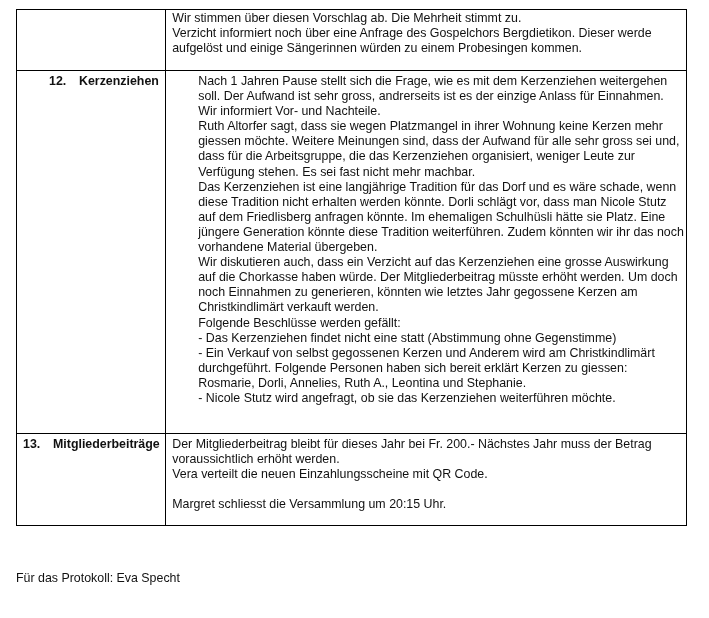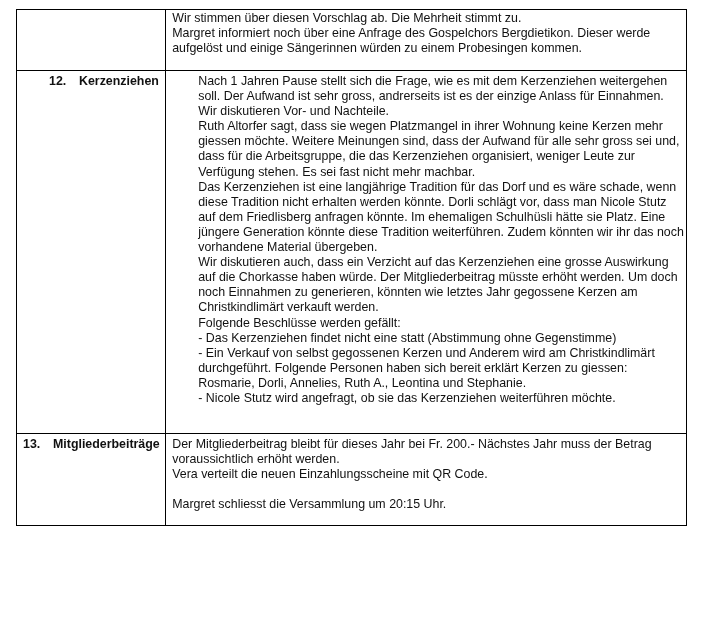--- a/index.html
+++ b/index.html
@@ -41,35 +41,35 @@
   <colgroup>
       <col class="c1">
       <col class="c2">
     </colgroup>
   <tbody>
       <tr class="row1">
     <td></td>
     <td>
       <div class="content">
         <p>Wir stimmen über diesen Vorschlag ab. Die Mehrheit stimmt zu.</p>
-        <p>Margret informiert noch über eine Anfrage des Gospelchors Bergdietikon. Dieser werde aufgelöst und einige Sängerinnen würden zu einem Probesingen kommen.</p>
+        <p>Verzicht informiert noch über eine Anfrage des Gospelchors Bergdietikon. Dieser werde aufgelöst und einige Sängerinnen würden zu einem Probesingen kommen.</p>
       </div>
     </td>
   </tr>
   <tr class="row2">
     <td>
       <div class="label">
         <span class="num">12.</span>
         <span class="txt">Kerzenziehen</span>
       </div>
     </td>
     <td>
       <div class="content">
         <p>Nach 1 Jahren Pause stellt sich die Frage, wie es mit dem Kerzenziehen weitergehen soll. Der Aufwand ist sehr gross, andrerseits ist es der einzige Anlass für Einnahmen.</p>
-        <p>Wir diskutieren Vor- und Nachteile.</p>
+        <p>Wir informiert Vor- und Nachteile.</p>
         <p>Ruth Altorfer sagt, dass sie wegen Platzmangel in ihrer Wohnung keine Kerzen mehr giessen möchte. Weitere Meinungen sind, dass der Aufwand für alle sehr gross sei und, dass für die Arbeitsgruppe, die das Kerzenziehen organisiert, weniger Leute zur Verfügung stehen. Es sei fast nicht mehr machbar.</p>
         <p>Das Kerzenziehen ist eine langjährige Tradition für das Dorf und es wäre schade, wenn diese Tradition nicht erhalten werden könnte. Dorli schlägt vor, dass man Nicole Stutz auf dem Friedlisberg anfragen könnte. Im ehemaligen Schulhüsli hätte sie Platz. Eine jüngere Generation könnte diese Tradition weiterführen. Zudem könnten wir ihr das noch vorhandene Material übergeben.</p>
         <p>Wir diskutieren auch, dass ein Verzicht auf das Kerzenziehen eine grosse Auswirkung auf die Chorkasse haben würde. Der Mitgliederbeitrag müsste erhöht werden. Um doch noch Einnahmen zu generieren, könnten wie letztes Jahr gegossene Kerzen am Christkindlimärt verkauft werden.</p>
         <p>Folgende Beschlüsse werden gefällt:</p>
         <p>- Das Kerzenziehen findet nicht eine statt (Abstimmung ohne Gegenstimme)</p>
         <p>- Ein Verkauf von selbst gegossenen Kerzen und Anderem wird am Christkindlimärt durchgeführt. Folgende Personen haben sich bereit erklärt Kerzen zu giessen: Rosmarie, Dorli, Annelies, Ruth A., Leontina und Stephanie.</p>
         <p>- Nicole Stutz wird angefragt, ob sie das Kerzenziehen weiterführen möchte.</p>
       </div>
     </td>
   </tr>
@@ -85,13 +85,14 @@
         <p>Der Mitgliederbeitrag bleibt für dieses Jahr bei Fr. 200.- Nächstes Jahr muss der Betrag voraussichtlich erhöht werden.</p>
         <p>Vera verteilt die neuen Einzahlungsscheine mit QR Code.</p>
         <p class="gap">Margret schliesst die Versammlung um 20:15 Uhr.</p>
       </div>
     </td>
   </tr>
 </tbody>
   </table>
 
 <div class="footer">
+  <div>Für das Protokoll: Eva Specht</div>
 </div>
 
 </body></html>

